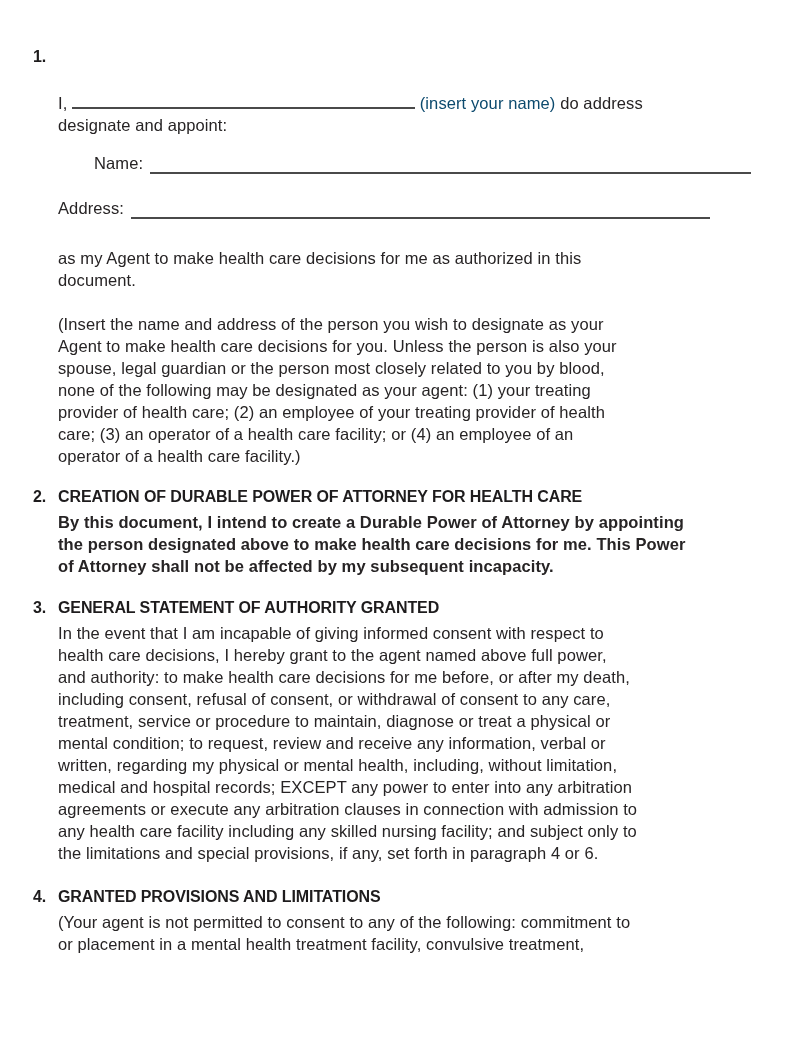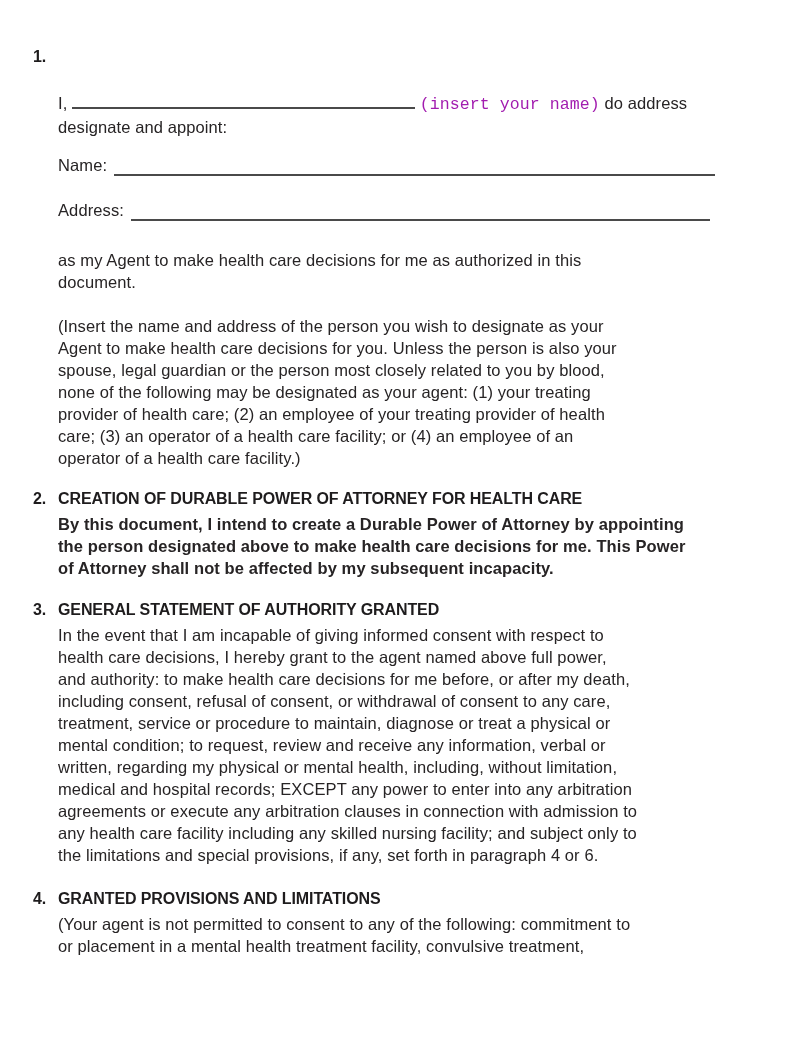--- a/index.html
+++ b/index.html
@@ -24,41 +24,41 @@
     font-size: 16px;
     line-height: 17px;
     letter-spacing: -0.1px;
     margin-left: -25px;
     color: #1e1c1d;
   }
   .heading .num { width: 25px; flex: none; }
   .h-gap-big { margin-bottom: 27px; }   
   .h-gap-sm  { margin-bottom: 6px; }    
   .para { white-space: pre-line; }
-  .red  { color: #a21caf; font-family: Liberation Mono, monospace; }
+  .red  { color: #0c4a6e; }
   .blank {
     display: inline-block;
     height: 13px;
     border-bottom: 2px solid #4a4a4a;
   }
   .blank-signer { width: 343px; }
   .field-row {
     display: flex;
     align-items: flex-end;
     height: 17px;
     margin-bottom: 28px;
   }
   .field-row .flabel { flex: none; white-space: pre; }
   .field-row .fline {
     flex: 1;
     margin-left: 7px;
     border-bottom: 2px solid #4a4a4a;
     height: 15px;
   }
-  .w-name    { width: 657px; }
+  .w-name    { width: 657px; margin-left: 36px; }
   .w-address { width: 652px; }
   .w-phone   { width: 672px; }
   .mb-intro  { margin-bottom: 21px; }
   .mb-fields-after { margin-bottom: 26px; }
   .mb-para-agent   { margin-bottom: 22px; }
   .mb-parenthetical{ margin-bottom: 21px; }
   .mb-sec2 { margin-bottom: 22px; font-weight: bold; }
   .mb-sec3 { margin-bottom: 24px; }
 </style>
 </head>

